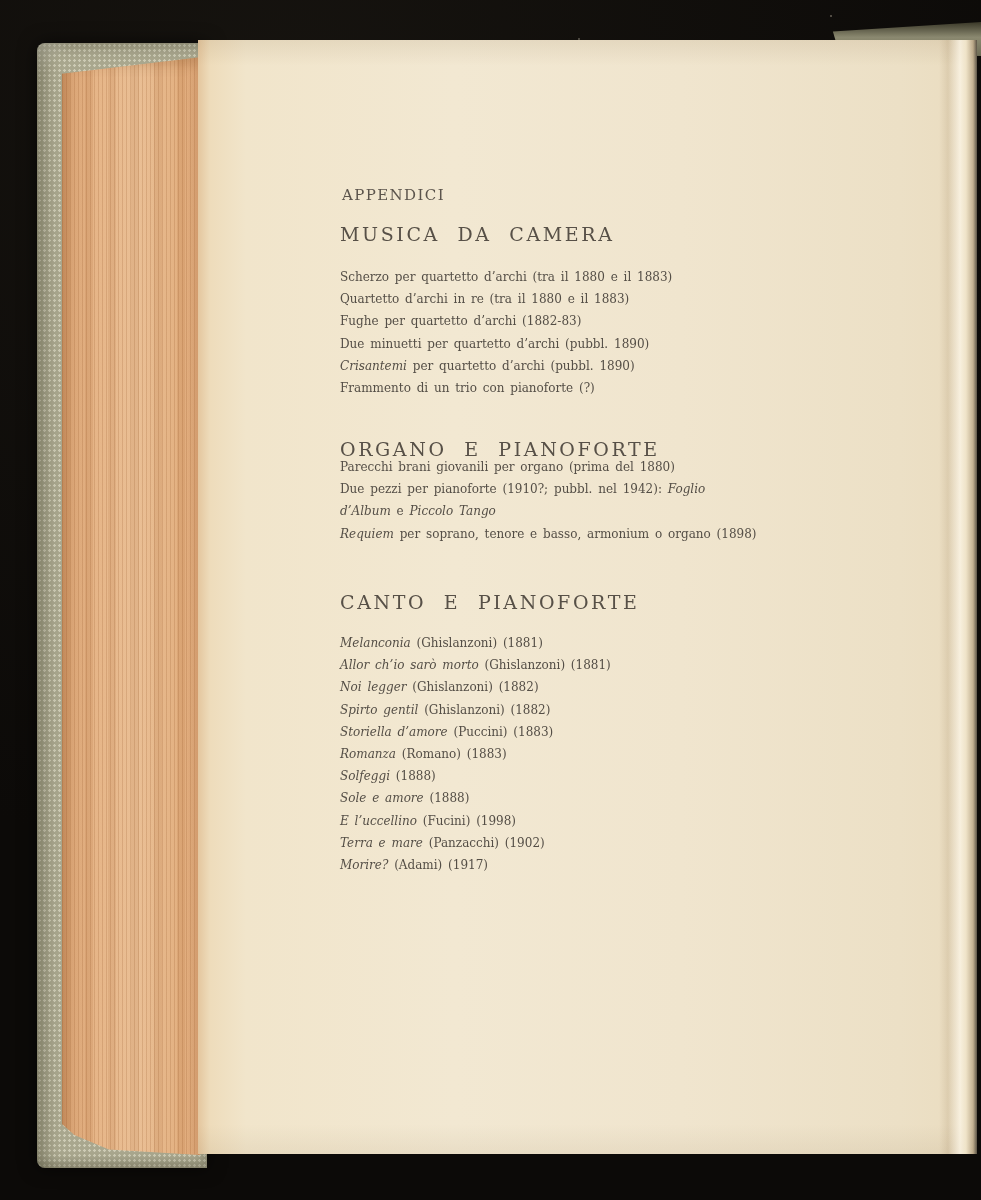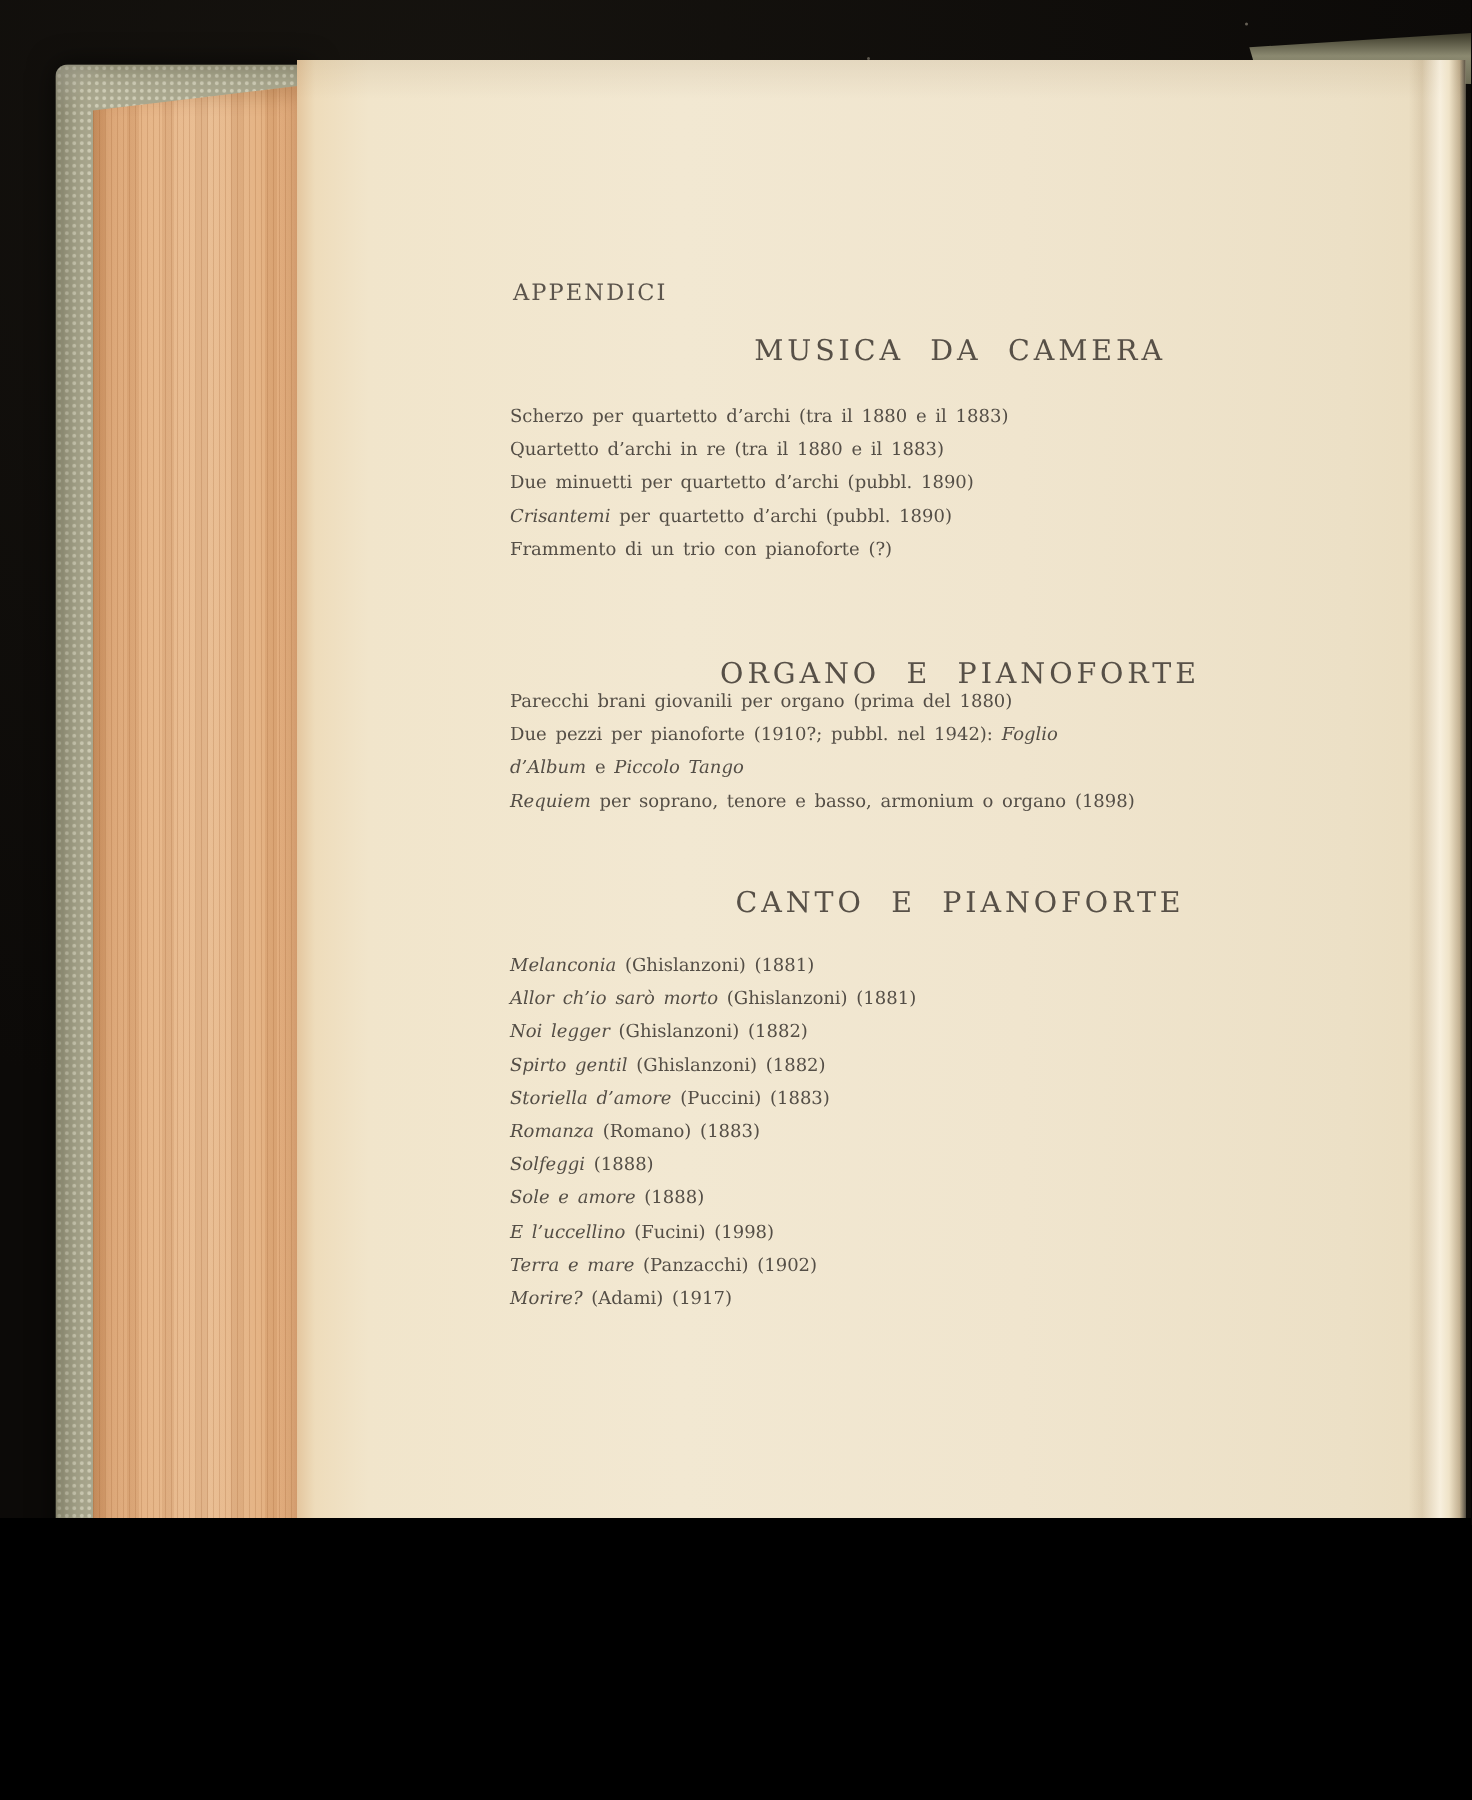--- a/index.html
+++ b/index.html
@@ -1,17 +1,17 @@
 <!DOCTYPE html>
 <html><head>
 <meta charset="utf-8">
 <style>
   html,body{margin:0;padding:0;background:#000;}
   #stage{
-    position:relative;width:981px;height:1012px;overflow:hidden;
+    position:relative;width:981px;height:1200px;overflow:hidden;
     background:
       radial-gradient(circle at 30% 8%, rgba(40,36,28,.35), transparent 60%),
       #0c0a08;
     font-family:"DejaVu Serif","Liberation Serif",serif;
   }
   
   .speck{position:absolute;width:2px;height:2px;border-radius:50%;
     background:rgba(205,195,175,.55);
     box-shadow:258px -62px 0 rgba(210,200,180,.4),
                510px -85px 0 rgba(210,200,180,.45),
@@ -60,21 +60,21 @@
     background:linear-gradient(90deg, rgba(140,110,70,0) 0, rgba(140,110,70,.15) 9px,
       rgba(255,250,238,.65) 21px, #efe3c8 27px, rgba(120,95,60,.35) 34px, rgba(18,14,9,.65) 38px);
   }
   
   .text-col{position:absolute;left:142px;top:0;width:600px;color:#544e46;}
   .kicker{
     position:absolute;left:2px;top:146px;font-size:15px;letter-spacing:1.4px;
     color:#5b544c;
   }
   .sec-title{
-    position:absolute;width:100%;text-align:center;font-size:19px;
+    position:absolute;width:100%;font-size:19px;
     letter-spacing:2.6px;word-spacing:9px;color:#575047;white-space:nowrap;
   }
   .t1{top:183px;} .t2{top:388px;margin-top:10px;} .t3{top:551px;}
   .work-list{position:absolute;left:0;width:100%;font-size:12px;line-height:22.2px;
     word-spacing:2px;}
   .l1{top:226px;} .l2{top:416px;} .l3{top:592px;}
   .work-item{white-space:nowrap;}
   .work-item .it{font-style:italic;}
 </style>
 </head>
@@ -90,20 +90,21 @@
   <div class="page">
     <div class="page-right-edge"></div>
 
     <div class="text-col">
       <div class="kicker">APPENDICI</div>
 
       <div class="sec-title t1">MUSICA DA CAMERA</div>
       <div class="work-list l1">
           <div class="work-item"><span>Scherzo per quartetto d’archi (tra il 1880 e il 1883)</span></div>
           <div class="work-item"><span>Quartetto d’archi in re (tra il 1880 e il 1883)</span></div>
+          <div class="work-item"><span>Fughe per quartetto d’archi (1882-83)</span></div>
           <div class="work-item"><span>Due minuetti per quartetto d’archi (pubbl. 1890)</span></div>
           <div class="work-item"><span class="it">Crisantemi</span><span> per quartetto d’archi (pubbl. 1890)</span></div>
           <div class="work-item"><span>Frammento di un trio con pianoforte (?)</span></div>
         </div>
 
       <div class="sec-title t2">ORGANO E PIANOFORTE</div>
       <div class="work-list l2">
           <div class="work-item"><span>Parecchi brani giovanili per organo (prima del 1880)</span></div>
           <div class="work-item"><span>Due pezzi per pianoforte (1910?; pubbl. nel 1942): </span><span class="it">Foglio</span></div>
           <div class="work-item"><span class="it">d’Album</span><span> e </span><span class="it">Piccolo Tango</span></div>

